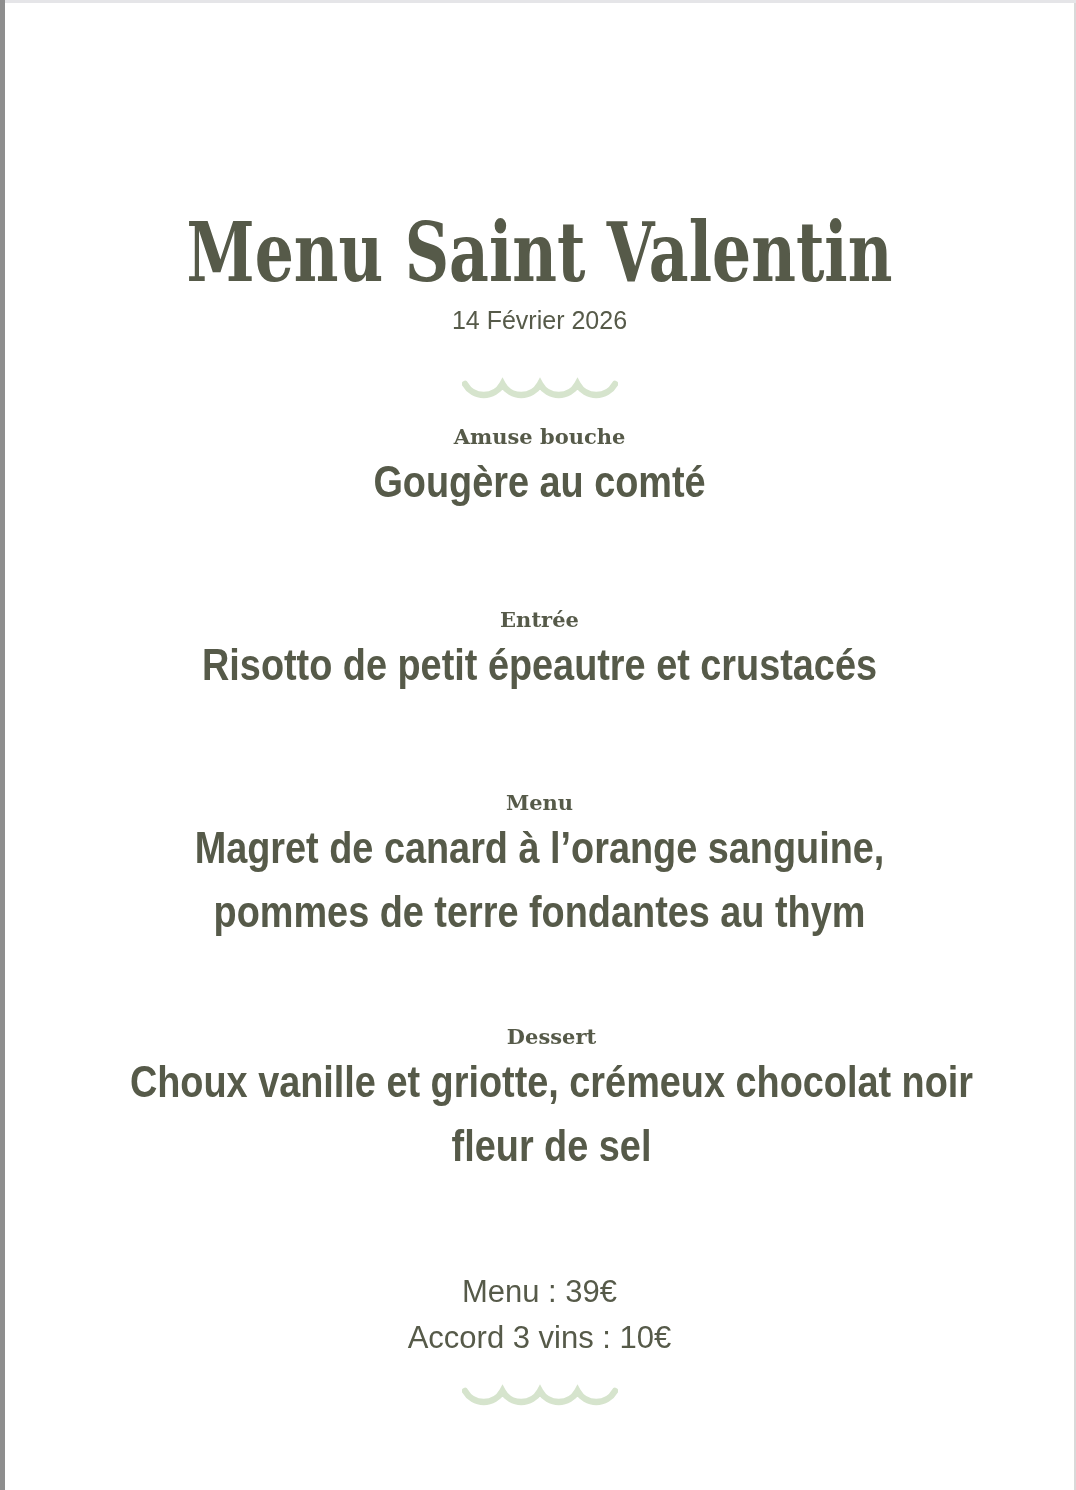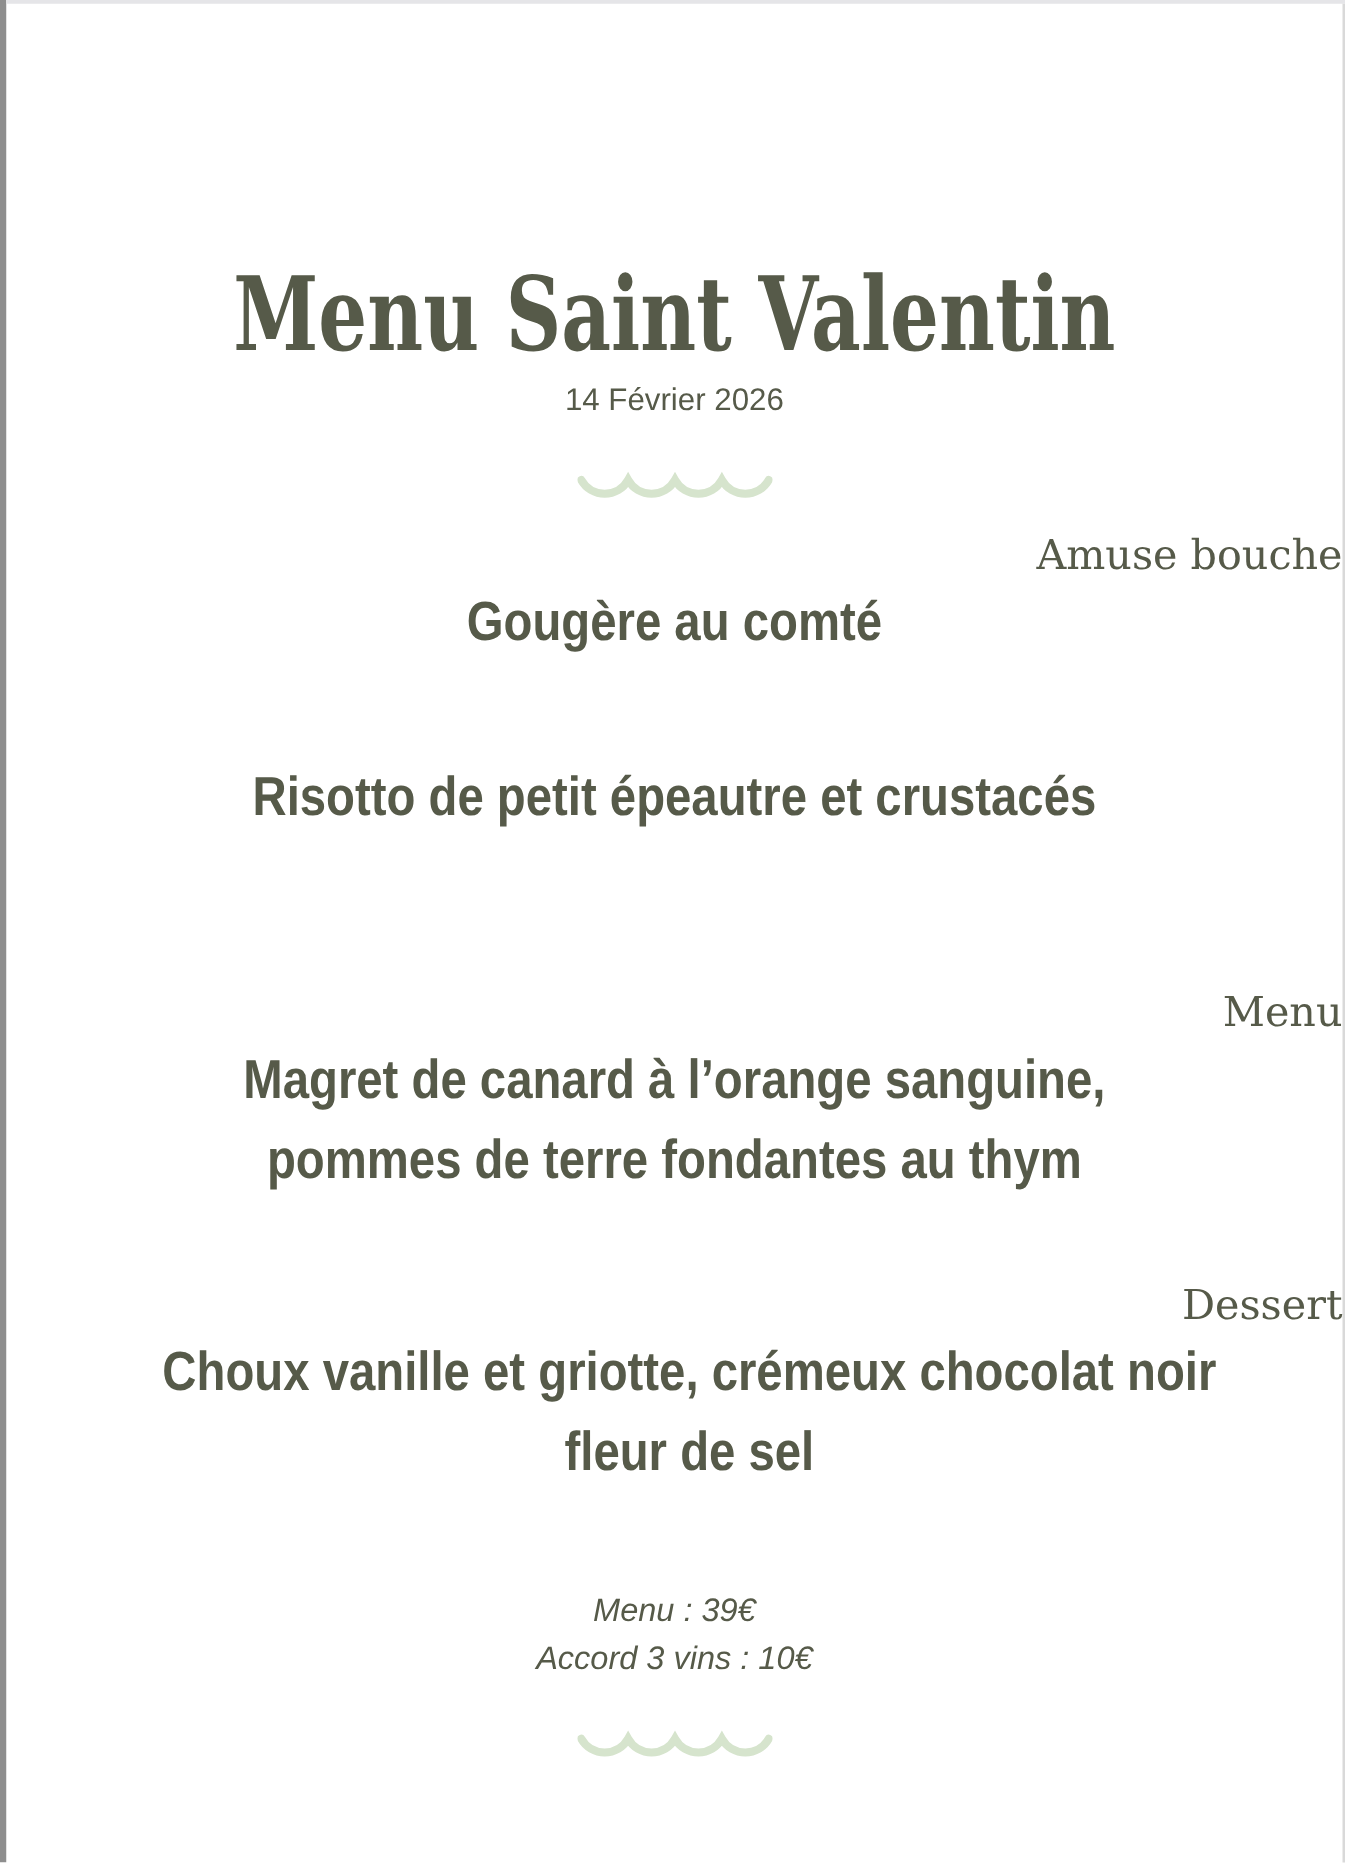--- a/index.html
+++ b/index.html
@@ -37,39 +37,38 @@
     font-size:25px;
     line-height:1.4;
   }
   .wave{top:376px;}
   .wave svg{display:inline-block;vertical-align:top;}
   .wave path{fill:none;stroke:var(--wave_green);stroke-width:6.5;stroke-linecap:round;}
   .wave-bottom{top:1383px;}
 
   .section-label{
     font-family:"DejaVu Serif", serif;
-    font-weight:normal;
-    font-size:33px;
+    font-weight:bold;
+    font-size:21px;
     line-height:1.3;
-    text-align:right;
   }
   .section-dish{
     font-weight:bold;
     font-size:44px;
     line-height:1.45;
     white-space:pre-line;
     transform:scaleX(0.86);
     transform-origin:center center;
   }
   .sec-1{top:423px;}
   .sec-2{top:606px;}
   .sec-3{top:789px;}
   .sec-4{top:1023px;margin-left:24px;}
 
-  .pricing{top:1269px;font-size:26px;line-height:1.48;font-style:italic;}
+  .pricing{top:1269px;font-size:31px;line-height:1.48;}
 </style>
 </head>
 <body>
 
 <div class="edge-left"></div>
 <div class="edge-top"></div>
 <div class="edge-right"></div>
 
 <div class="abs menu-title">Menu Saint Valentin</div>
 <div class="abs menu-date">14 Février 2026</div>
@@ -79,20 +78,21 @@
     <path d="M3,8 A21.5,21.5 0 0 0 40.5,8 A21.5,21.5 0 0 0 78,8 A21.5,21.5 0 0 0 115.5,8 A21.5,21.5 0 0 0 153,8"></path>
   </svg>
 </div>
 
 <div class="abs sec-1">
   <div class="section-label">Amuse bouche</div>
   <div class="section-dish">Gougère au comté</div>
 </div>
 
 <div class="abs sec-2">
+  <div class="section-label">Entrée</div>
   <div class="section-dish">Risotto de petit épeautre et crustacés</div>
 </div>
 
 <div class="abs sec-3">
   <div class="section-label">Menu</div>
   <div class="section-dish">Magret de canard à l’orange sanguine,
 pommes de terre fondantes au thym</div>
 </div>
 
 <div class="abs sec-4">

